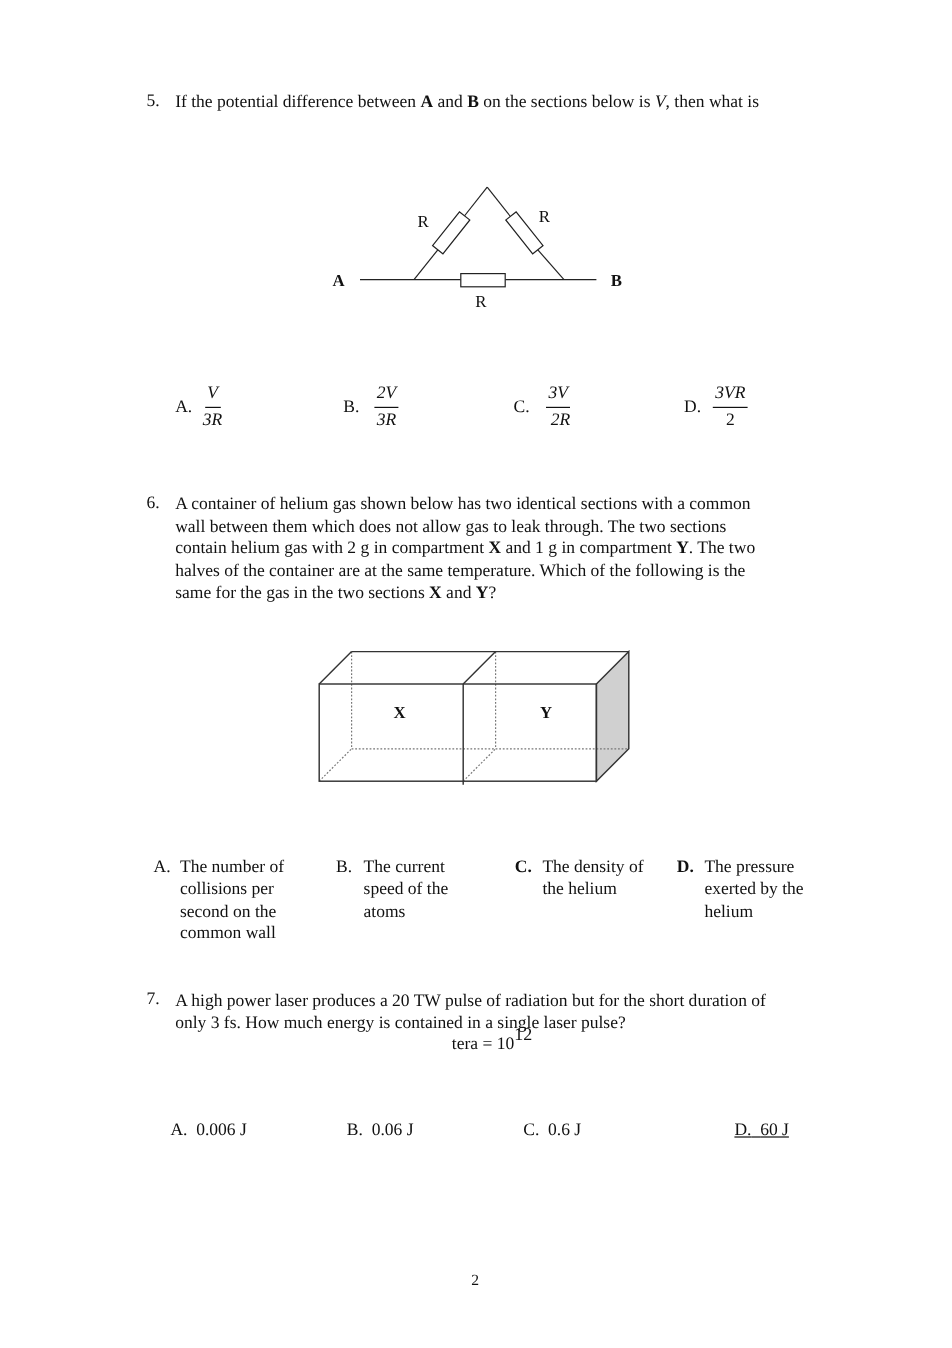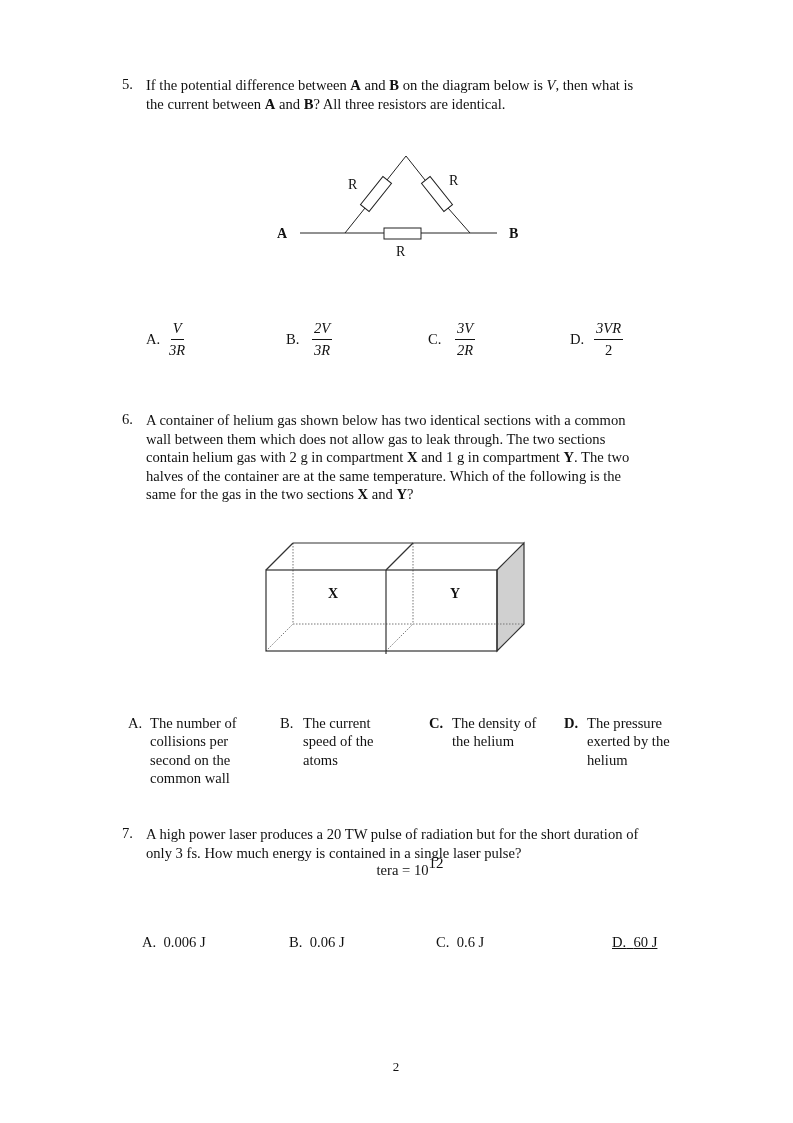--- a/index.html
+++ b/index.html
@@ -26,22 +26,21 @@
   .opt6 { position: absolute; line-height: 18.3px; }
   .opt6 .lbl { position: absolute; left: 0; top: 0; }
   .opt6 .txt { position: absolute; top: 0; }
 </style>
 </head>
 <body>
 
 <div>
   <span class="qnum" style="left:122px; top:76px;">5.</span>
   <div class="qtext" style="left:146px; top:76px; width:560px;">
-    <div><span>If the potential difference between </span><b>A</b><span> and </span><b>B</b><span> on the diagram below is </span><i>V</i><span>, then what is</span></div>
-    <div><span>the current between </span><b>A</b><span> and </span><b>B</b><span>? All three resistors are identical.</span></div>
+    <div><span>If the potential difference between </span><b>A</b><span> and </span><b>B</b><span> on the sections below is </span><i>V</i><span>, then what is</span></div>
   </div>
 
   <svg class="abs" style="left:0; top:0;" width="793" height="300">
     <g stroke="#222" stroke-width="1" fill="none">
 
       <line x1="300" y1="233" x2="384" y2="233"></line>
       <line x1="421" y1="233" x2="497" y2="233"></line>
       <rect x="384" y="228" width="37" height="11" fill="#fff"></rect>
 
       <line x1="345" y1="233" x2="365" y2="208"></line>
@@ -73,21 +72,21 @@
     </div>
     <div>
       <span class="opt-label" style="left:286px; top:331px;">B.</span>
       <span class="frac" style="left:312px; top:320px;">
         <span class="num">2V</span>
         <span class="den">3R</span>
       </span>
     </div>
     <div>
       <span class="opt-label" style="left:428px; top:331px;">C.</span>
-      <span class="frac" style="left:455px; top:320px;">
+      <span class="frac" style="left:455px; top:320px;align-items:flex-end;">
         <span class="num">3V</span>
         <span class="den">2R</span>
       </span>
     </div>
     <div>
       <span class="opt-label" style="left:570px; top:331px;">D.</span>
       <span class="frac" style="left:594px; top:320px;">
         <span class="num">3VR</span>
         <span class="den upright">2</span>
       </span>

